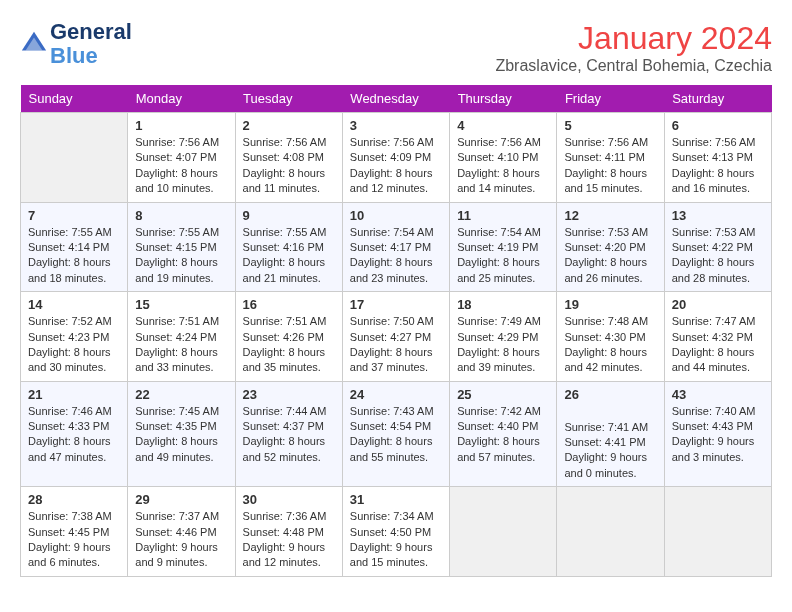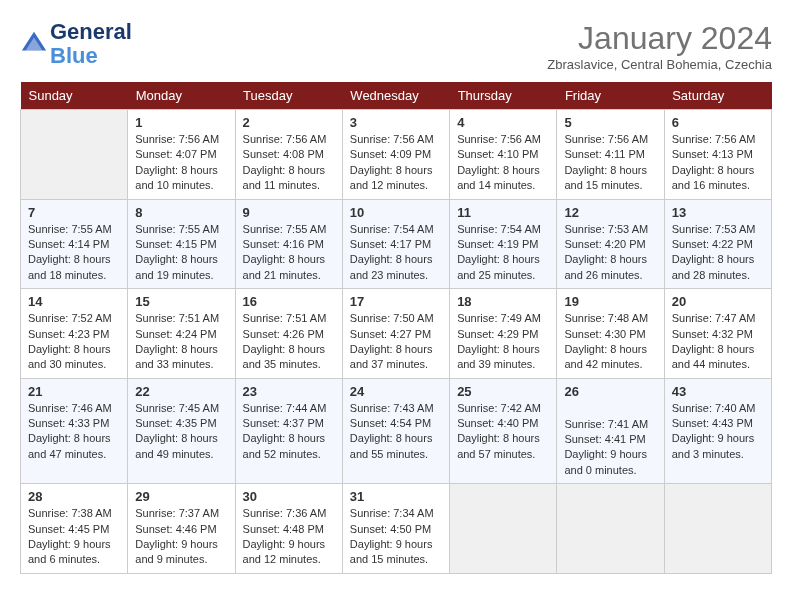--- a/index.html
+++ b/index.html
@@ -32,34 +32,34 @@
     .logo-icon {
       width: 28px;
       height: 28px;
       margin-right: 2px;
     }
     .title-block {
       text-align: right;
     }
     .month-year {
       font-size: 32px;
-      color: #737373;
+      color: #ef4444;
       font-weight: normal;
     }
     .location {
-      font-size: 13px;
+      font-size: 16px;
       color: #555;
     }
     .calendar-table {
       width: 100%;
       border-collapse: collapse;
       table-layout: fixed;
     }
     .calendar-table th {
-      background-color: #7f1d1d;
+      background-color: #a21caf;
       color: #fff;
       text-align: left;
       padding: 6px 8px;
       font-size: 13px;
       font-weight: normal;
     }
     .calendar-table td {
       border: 1px solid #ccc;
       vertical-align: top;
       padding: 5px 7px;

